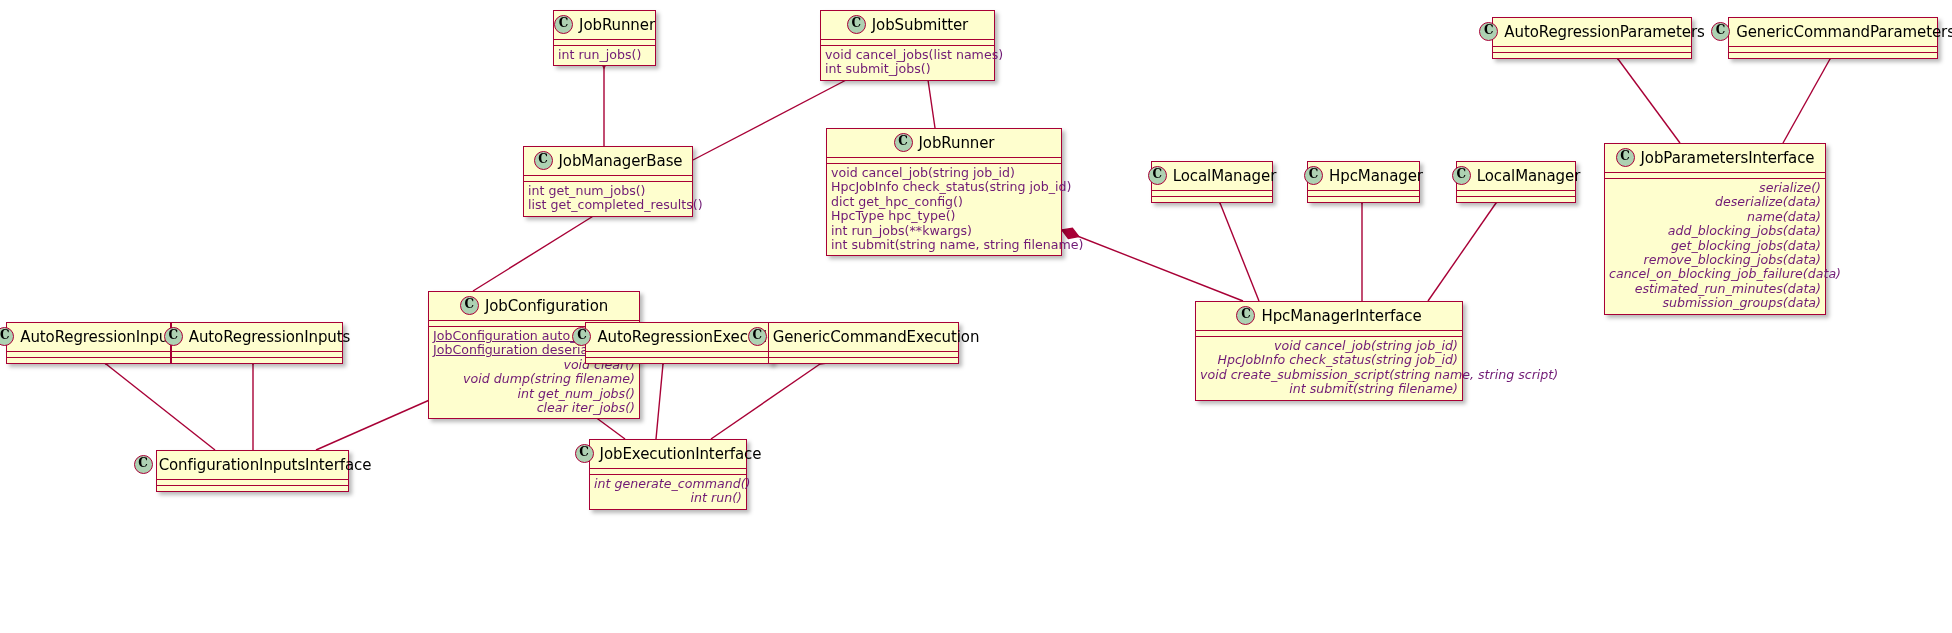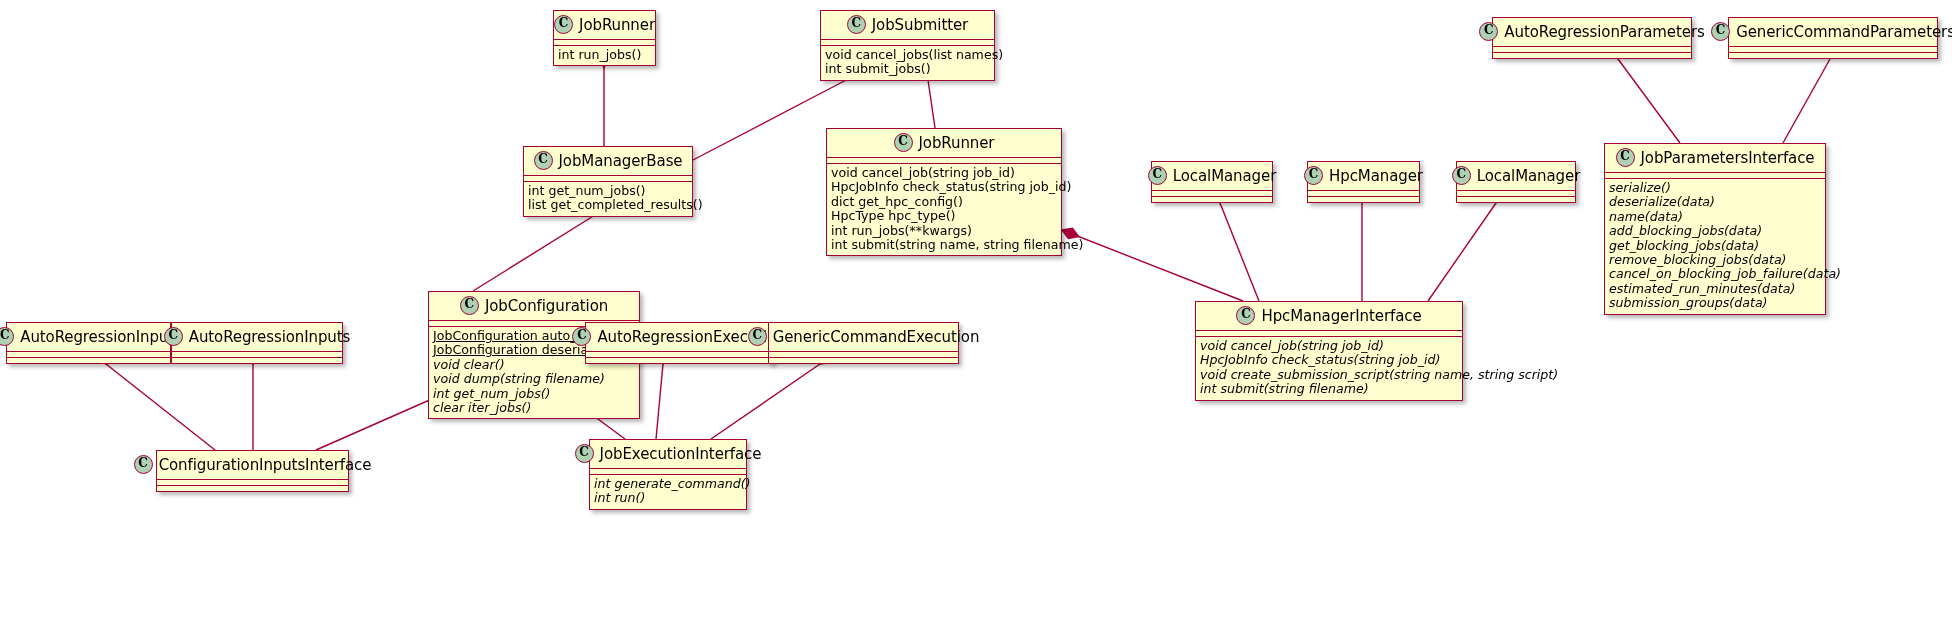--- a/index.html
+++ b/index.html
@@ -70,24 +70,24 @@
   .methods-compartment {
     padding: 2px 4px 3px 4px;
   }
   .methods-compartment.empty {
     height: 5px;
     padding: 0;
   }
   .method {
     font-size: 12.6px;
     line-height: 14.4px;
-    color: #000000;
+    color: #701a75;
     white-space: nowrap;
   }
-  .method.abstract { font-style: italic; }
+  .method.abstract { font-style: italic; text-align: right; }
   .method.static { text-decoration: underline; }
 </style>
 </head>
 <body>
 
 <div id="diagram">
   <svg id="edges" viewBox="0 0 1952 633" xmlns="http://www.w3.org/2000/svg">
       <polyline points="604,146 604,68" fill="none" stroke="#A80036" stroke-width="1.4"></polyline>
       <g transform="translate(604,68) rotate(-90)">
         <path d="M0,0 L15,-7.5 L15,7.5 Z" fill="#FEFECE" stroke="#A80036" stroke-width="1.4"></path>

